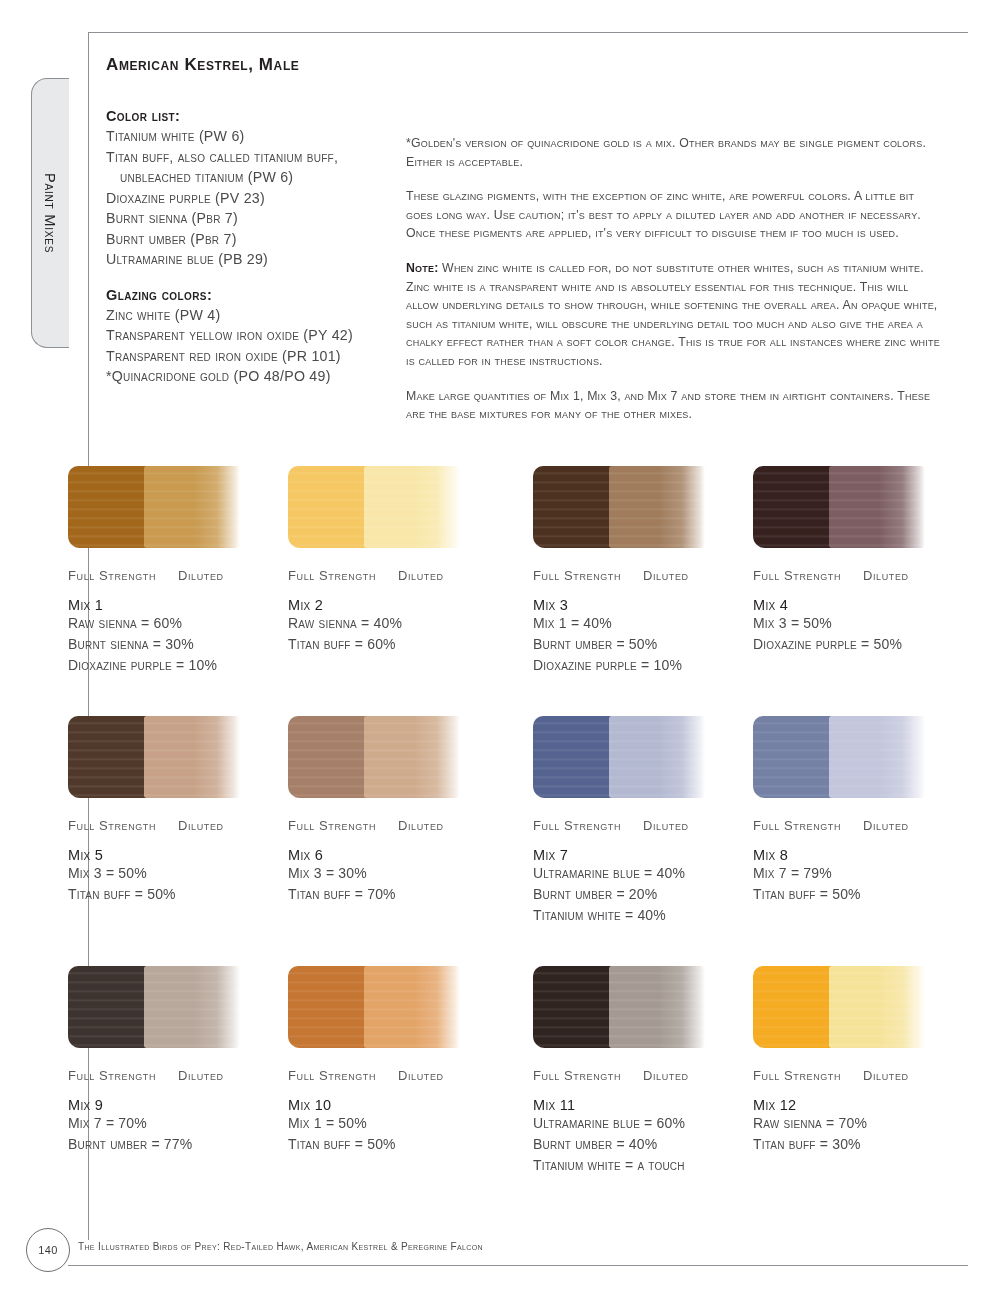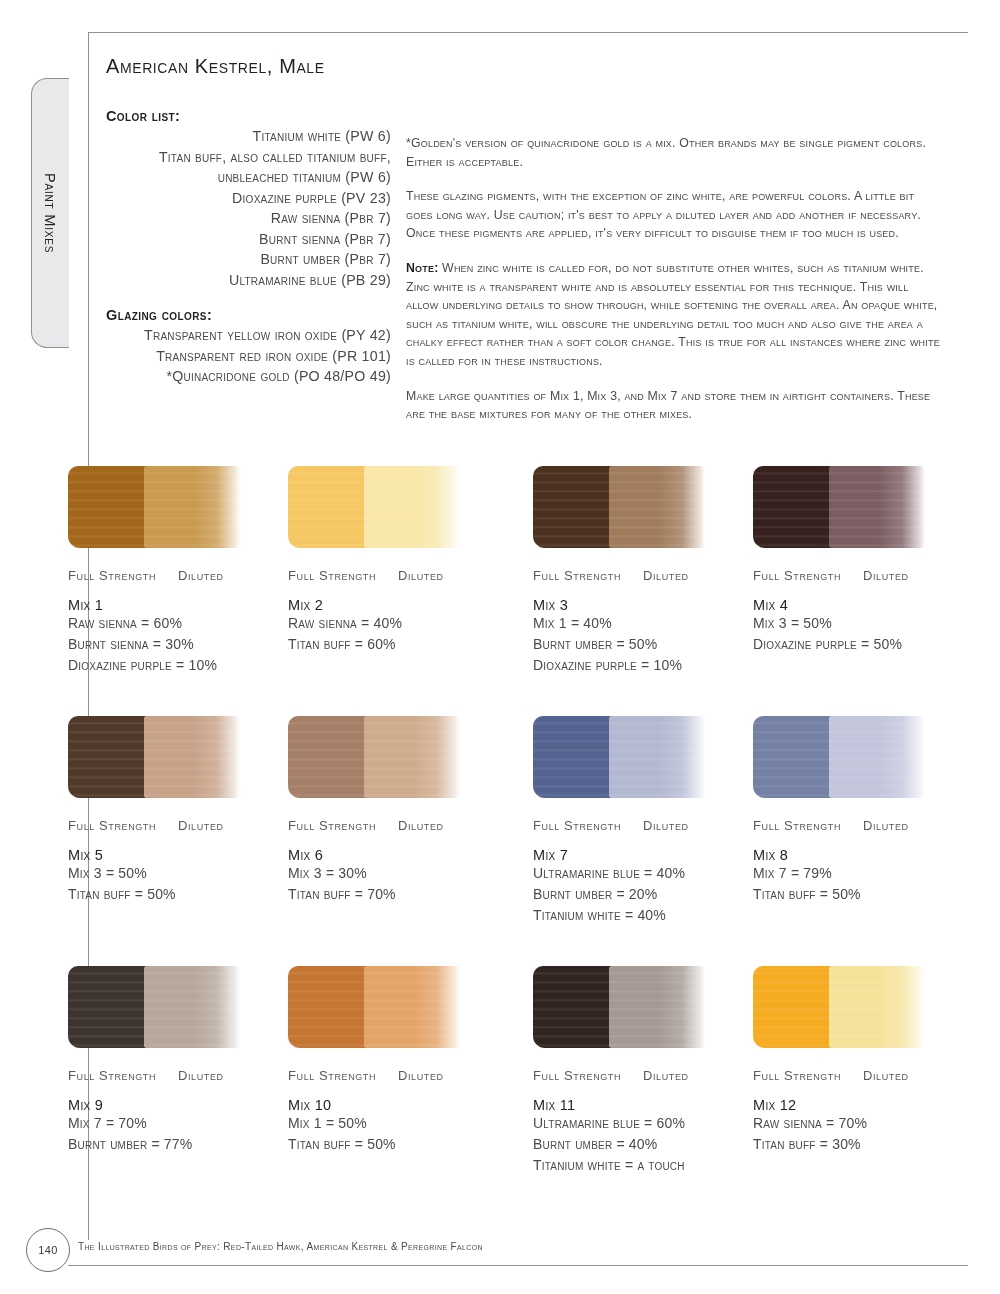--- a/index.html
+++ b/index.html
@@ -51,24 +51,25 @@
     font-size: 14.5px;
     letter-spacing: 0.8px;
     color: #231f20;
     white-space: nowrap;
   }
 
   
   .page-title {
     position: absolute;
     left: 106px; top: 55px;
-    font-size: 20px;
+    font-size: 17px;
     font-variant: small-caps;
     letter-spacing: 0.6px;
     color: #231f20;
+    font-weight: bold;
   }
 
   
   .col-left {
     position: absolute;
     left: 106px; top: 108px;
     width: 285px;
   }
   .col-right {
     position: absolute;
@@ -85,21 +86,20 @@
     color: #231f20;
   }
   .sec-head.second { margin-top: 17px; }
   .list-item {
     font-size: 14.2px;
     font-variant: small-caps;
     letter-spacing: 0.25px;
     line-height: 20.5px;
     color: #4a4a4c;
     white-space: nowrap;
-    text-align: right;
   }
   .list-item.indent { padding-left: 14px; }
 
   .para {
     font-size: 12.3px;
     font-variant: small-caps;
     letter-spacing: 0.2px;
     line-height: 18.6px;
     color: #4a4a4c;
     margin: 0 0 16px 0;
@@ -229,26 +229,26 @@
 </div>
 
 <div class="page-title">American Kestrel, Male</div>
 
 <div class="col-left">
   <div class="sec-head">Color list:</div>
   <div class="list-item">Titanium white (PW 6)</div>
   <div class="list-item">Titan buff, also called titanium buff,</div>
   <div class="list-item indent">unbleached titanium (PW 6)</div>
   <div class="list-item">Dioxazine purple (PV 23)</div>
-  <div class="list-item">Raw sienna (Pbr 7)</div>
   <div class="list-item">Burnt sienna (Pbr 7)</div>
   <div class="list-item">Burnt umber (Pbr 7)</div>
   <div class="list-item">Ultramarine blue (PB 29)</div>
 
   <div class="sec-head second">Glazing colors:</div>
+  <div class="list-item">Zinc white (PW 4)</div>
   <div class="list-item">Transparent yellow iron oxide (PY 42)</div>
   <div class="list-item">Transparent red iron oxide (PR 101)</div>
   <div class="list-item">*Quinacridone gold (PO 48/PO 49)</div>
 </div>
 
 <div class="col-right">
   <p class="para">*Golden's version of quinacridone gold is a mix. Other brands may be single pigment colors. Either is acceptable.</p>
   <p class="para">These glazing pigments, with the exception of zinc white, are powerful colors. A little bit goes long way. Use caution; it's best to apply a diluted layer and add another if necessary. Once these pigments are applied, it's very difficult to disguise them if too much is used.</p>
   <p class="para"><span class="lead">Note:</span><span> When zinc white is called for, do not substitute other whites, such as titanium white. Zinc white is a transparent white and is absolutely essential for this technique. This will allow underlying details to show through, while softening the overall area. An opaque white, such as titanium white, will obscure the underlying detail too much and also give the area a chalky effect rather than a soft color change. This is true for all instances where zinc white is called for in these instructions.</span></p>
   <p class="para">Make large quantities of Mix 1, Mix 3, and Mix 7 and store them in airtight containers. These are the base mixtures for many of the other mixes.</p>

